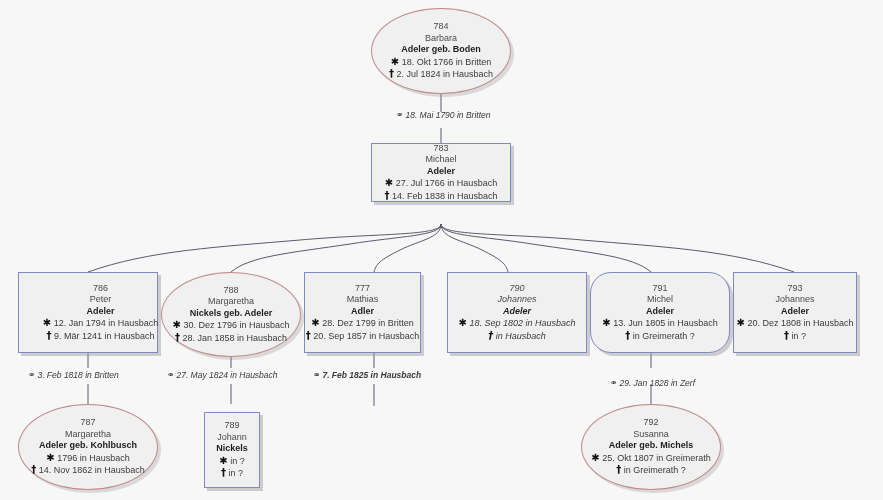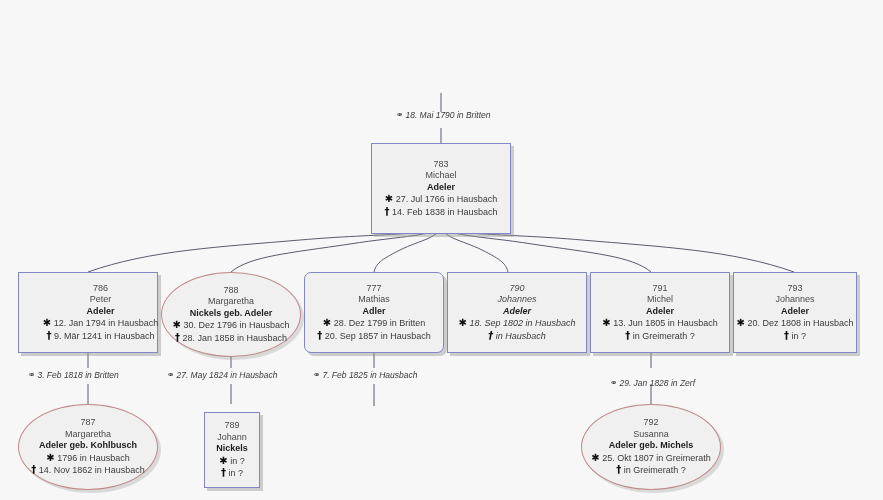--- a/index.html
+++ b/index.html
@@ -86,27 +86,36 @@
       <path d="M231,384 L231,404"></path>
 
       <path d="M374,353 L374,368"></path>
       <path d="M374,384 L374,406"></path>
 
       <path d="M651,353 L651,368"></path>
       <path d="M651,384 L651,404"></path>
     </g>
   </svg>
 
+  <div class="node ellipse" style="left:371px;top:8px;width:140px;height:86px;">
+    <div class="lines">
+      <div class="nid">784</div>
+      <div class="given">Barbara</div>
+      <div class="surname">Adeler geb. Boden</div>
+      <div class="ev"><span class="sym bsym">✱</span> <span>18. Okt 1766 in Britten</span></div>
+      <div class="ev"><span class="sym dsym">†</span> <span>2. Jul 1824 in Hausbach</span></div>
+    </div>
+  </div>
 
   <div class="marr" style="left:396px;top:110px;">
     <span class="msym">⚭</span>
     <span>18. Mai 1790 in Britten</span>
   </div>
 
-  <div class="node box" style="left:371px;top:143px;width:140px;height:91px;">
+  <div class="node box" style="left:371px;top:143px;width:140px;height:59px;">
     <div class="lines">
       <div class="nid">783</div>
       <div class="given">Michael</div>
       <div class="surname">Adeler</div>
       <div class="ev"><span class="sym bsym">✱</span> <span>27. Jul 1766 in Hausbach</span></div>
       <div class="ev"><span class="sym dsym">†</span> <span>14. Feb 1838 in Hausbach</span></div>
     </div>
   </div>
 
   <div class="node box" style="left:18px;top:272px;width:140px;height:81px;padding-left:25px;">
@@ -122,41 +131,41 @@
   <div class="node ellipse" style="left:161px;top:272px;width:140px;height:85px;">
     <div class="lines">
       <div class="nid">788</div>
       <div class="given">Margaretha</div>
       <div class="surname">Nickels geb. Adeler</div>
       <div class="ev"><span class="sym bsym">✱</span> <span>30. Dez 1796 in Hausbach</span></div>
       <div class="ev"><span class="sym dsym">†</span> <span>28. Jan 1858 in Hausbach</span></div>
     </div>
   </div>
 
-  <div class="node box" style="left:304px;top:272px;width:140px;height:81px;border-radius:7px;">
+  <div class="node box" style="left:304px;top:272px;width:117px;height:81px;">
     <div class="lines">
       <div class="nid">777</div>
       <div class="given">Mathias</div>
       <div class="surname">Adler</div>
       <div class="ev"><span class="sym bsym">✱</span> <span>28. Dez 1799 in Britten</span></div>
       <div class="ev"><span class="sym dsym">†</span> <span>20. Sep 1857 in Hausbach</span></div>
     </div>
   </div>
 
   <div class="node box" style="left:447px;top:272px;width:140px;height:81px;font-style:italic;">
     <div class="lines">
       <div class="nid">790</div>
       <div class="given">Johannes</div>
       <div class="surname">Adeler</div>
       <div class="ev"><span class="sym bsym">✱</span> <span>18. Sep 1802 in Hausbach</span></div>
       <div class="ev"><span class="sym dsym">†</span> <span>in Hausbach</span></div>
     </div>
   </div>
 
-  <div class="node box" style="left:590px;top:272px;width:140px;height:81px;">
+  <div class="node box" style="left:590px;top:272px;width:140px;height:81px;border-radius:21px;">
     <div class="lines">
       <div class="nid">791</div>
       <div class="given">Michel</div>
       <div class="surname">Adeler</div>
       <div class="ev"><span class="sym bsym">✱</span> <span>13. Jun 1805 in Hausbach</span></div>
       <div class="ev"><span class="sym dsym">†</span> <span>in Greimerath ?</span></div>
     </div>
   </div>
 
   <div class="node box" style="left:733px;top:272px;width:124px;height:81px;">
@@ -170,21 +179,21 @@
   </div>
 
   <div class="marr" style="left:28px;top:370px;">
     <span class="msym">⚭</span>
     <span>3. Feb 1818 in Britten</span>
   </div>
   <div class="marr" style="left:167px;top:370px;">
     <span class="msym">⚭</span>
     <span>27. May 1824 in Hausbach</span>
   </div>
-  <div class="marr" style="left:313px;top:370px;">
+  <div class="marr" style="left:313px;top:370px;font-weight:bold;">
     <span class="msym">⚭</span>
     <span>7. Feb 1825 in Hausbach</span>
   </div>
   <div class="marr" style="left:610px;top:378px;">
     <span class="msym">⚭</span>
     <span>29. Jan 1828 in Zerf</span>
   </div>
 
   <div class="node ellipse" style="left:18px;top:404px;width:140px;height:86px;">
     <div class="lines">

